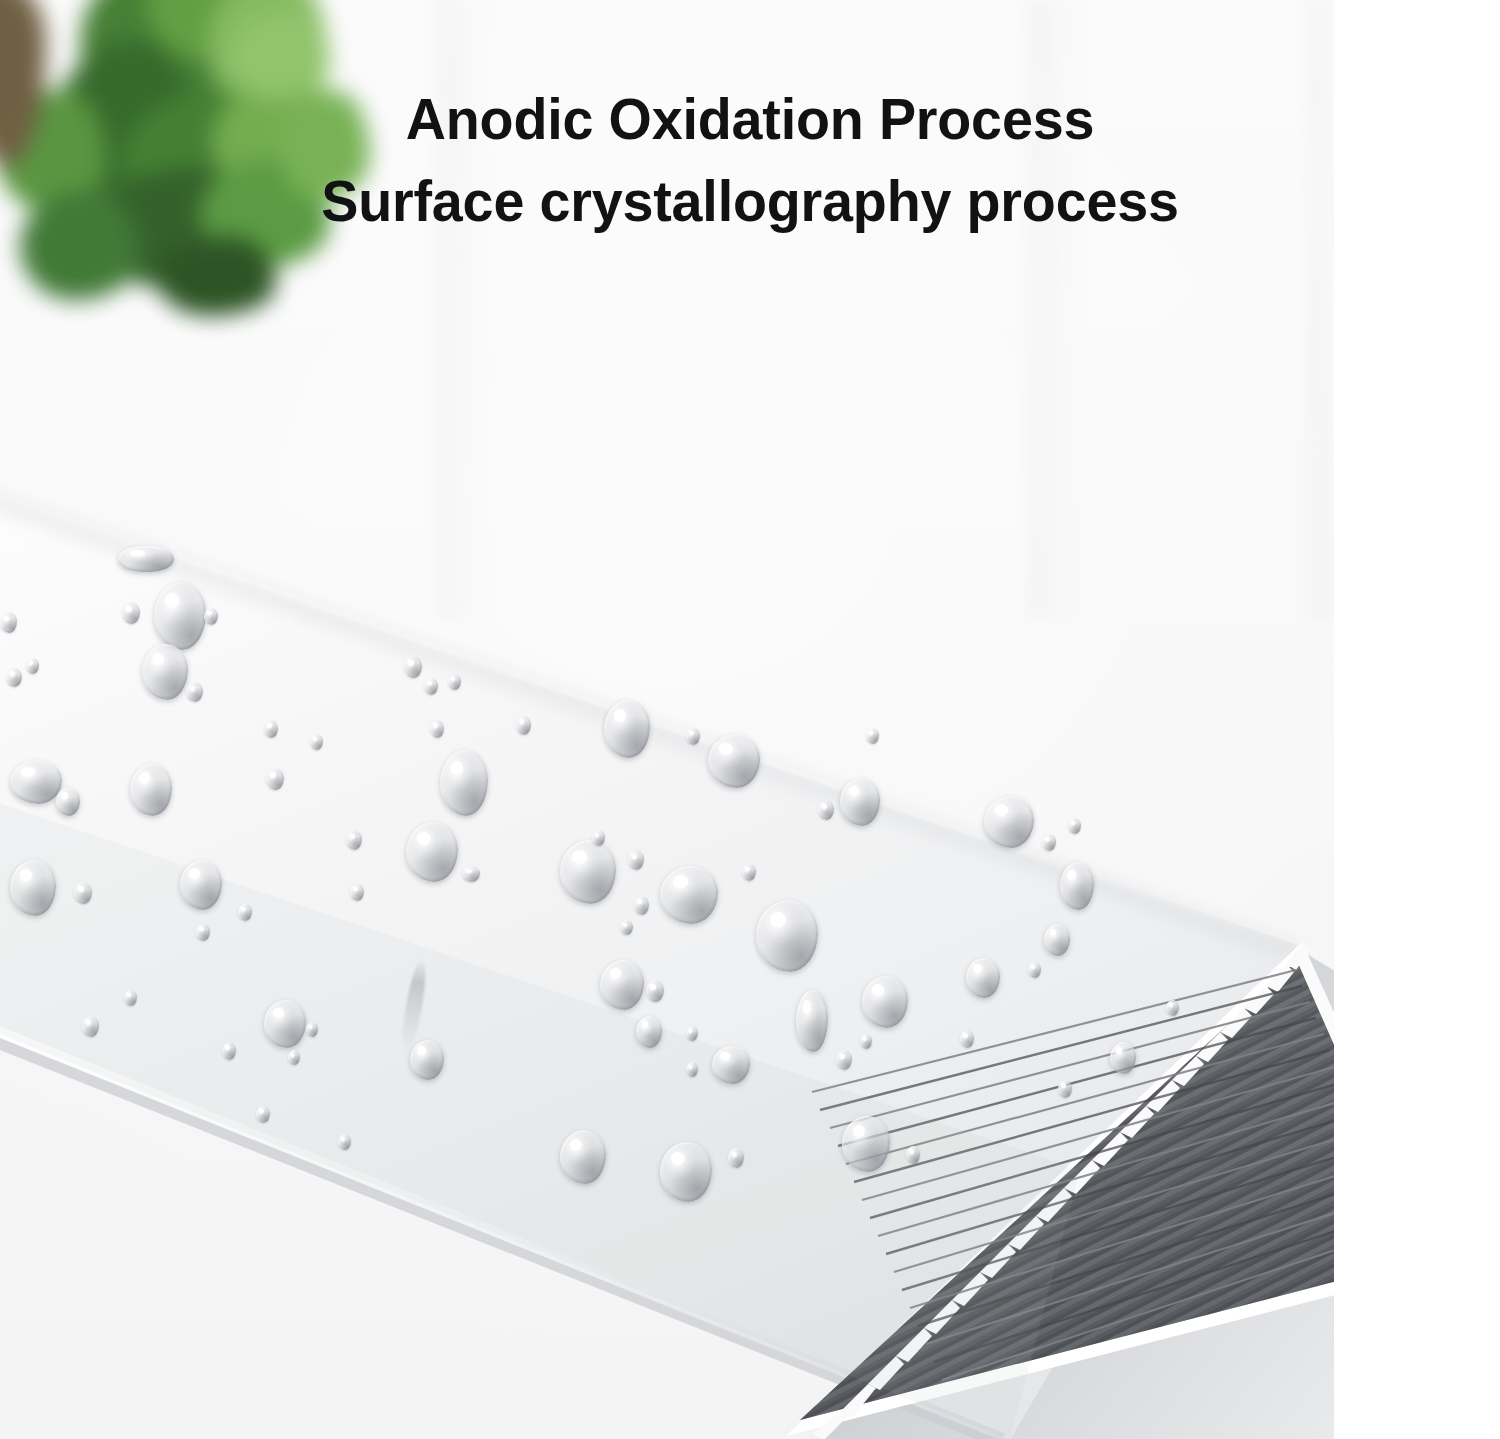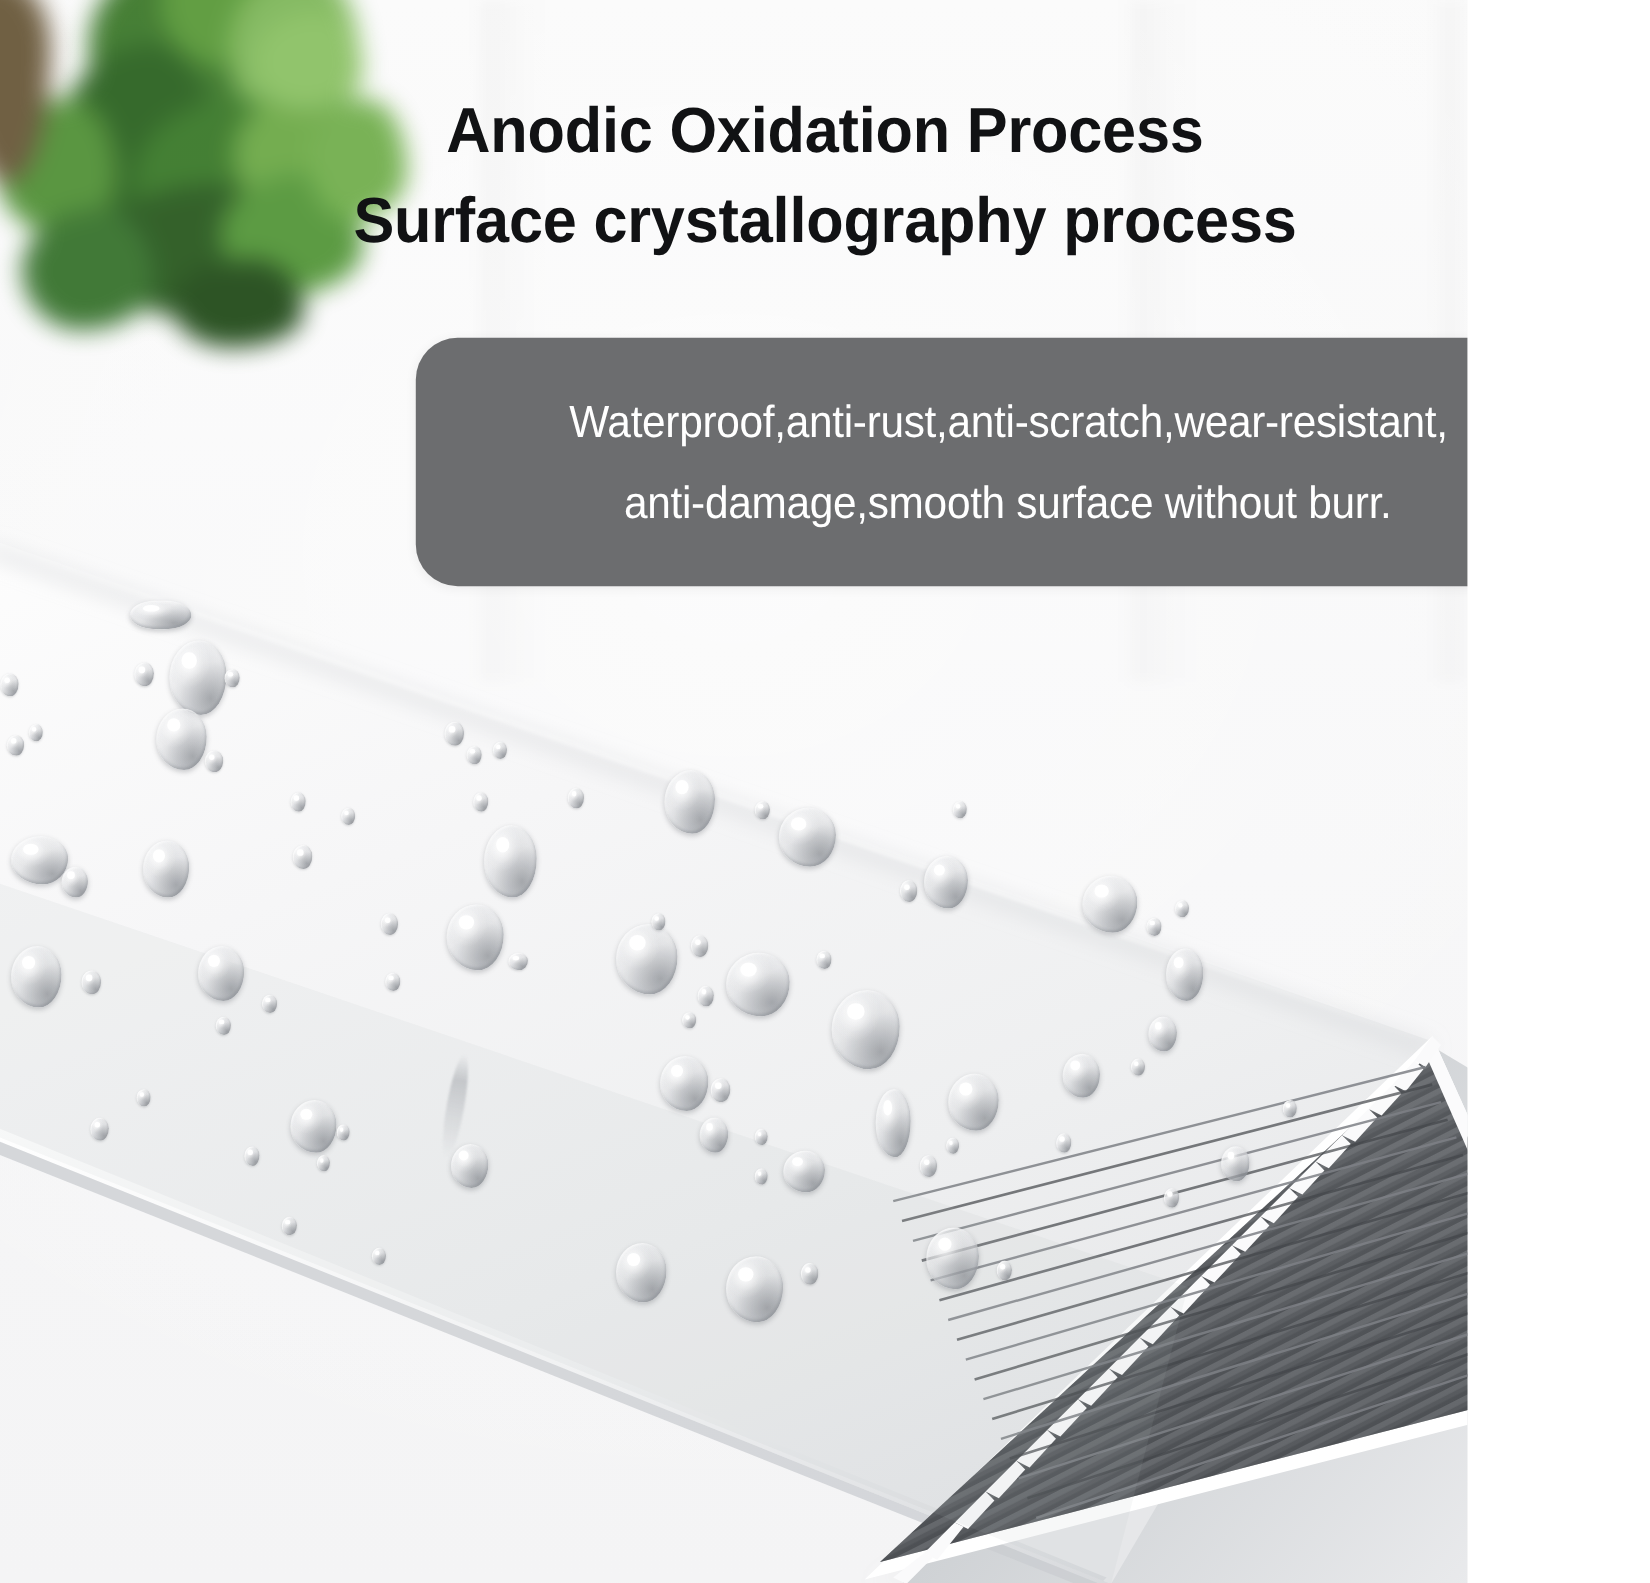--- a/index.html
+++ b/index.html
@@ -372,18 +372,14 @@
 
     <div class="streak" style="left:406px; top:528px; width:16px; height:96px; transform: rotate(10deg);"></div>
     <div class="drop" style="left:410px; top:610px; width:34px; height:40px;"></div>
   </div>
 
   <div class="headline">
     <span class="hl-line">Anodic Oxidation Process</span>
     <span class="hl-line">Surface crystallography process</span>
   </div>
 
-  <div class="caption-box">
-    <span class="caption-line">Waterproof,anti-rust,anti-scratch,wear-resistant,</span>
-    <span class="caption-line">anti-damage,smooth surface without burr.</span>
-  </div>
 
 </div>
 
 </body></html>

